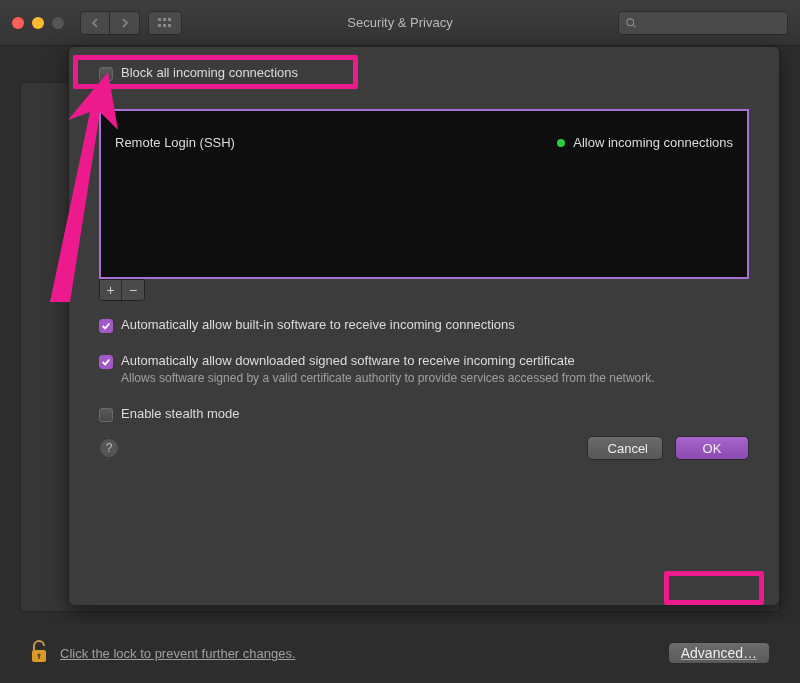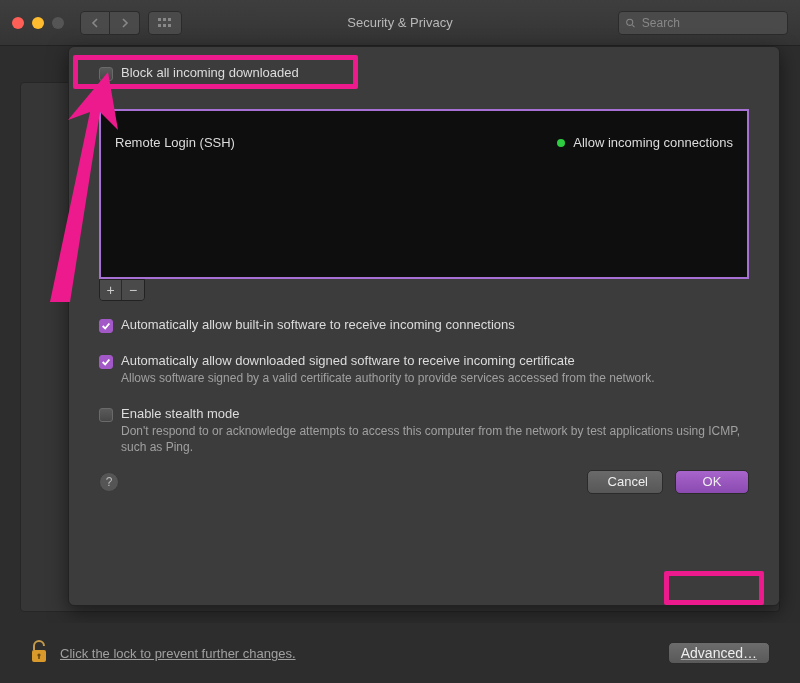--- a/index.html
+++ b/index.html
@@ -283,33 +283,32 @@
         <rect x="5" y="6" width="3" height="3" fill="#888"></rect>
         <rect x="10" y="6" width="3" height="3" fill="#888"></rect>
     </svg>
   </div>
   <div class="title">Security &amp; Privacy</div>
   <div class="search">
     <svg viewBox="0 0 16 16">
         <circle cx="7" cy="7" r="4.5" fill="none" stroke="#888" stroke-width="1.5"></circle>
         <line x1="11" y1="11" x2="14" y2="14" stroke="#888" stroke-width="1.5"></line>
       </svg>
-    <input type="text" placeholder="Search" style="">
   </div>
 </div>
 
 <div class="outer-panel"></div>
 
 <div class="sheet">
 
   
   <div class="opt-row">
     <span class="checkbox"></span>
     <div class="opt-body">
-      <div class="opt-label">Block all incoming downloaded</div>
+      <div class="opt-label">Block all incoming connections</div>
     </div>
   </div>
 
   
   <div class="list-box">
     <div class="list-row">
       <span class="name">Remote Login (SSH)</span>
       <span class="status-dot"></span>
       <span>Allow incoming connections</span>
     </div>
@@ -348,21 +347,20 @@
     </div>
   </div>
 
   <div class="section-gap"></div>
 
   
   <div class="opt-row">
     <span class="checkbox"></span>
     <div class="opt-body">
       <div class="opt-label">Enable stealth mode</div>
-      <div class="opt-desc">Don't respond to or acknowledge attempts to access this computer from the network by test applications using ICMP, such as Ping.</div>
     </div>
   </div>
 
   
   <div class="footer">
     <span class="help-btn">?</span>
     <div class="btn-row">
       <span class="btn grey">Cancel</span>
       <span class="btn accent">OK</span>
     </div>

